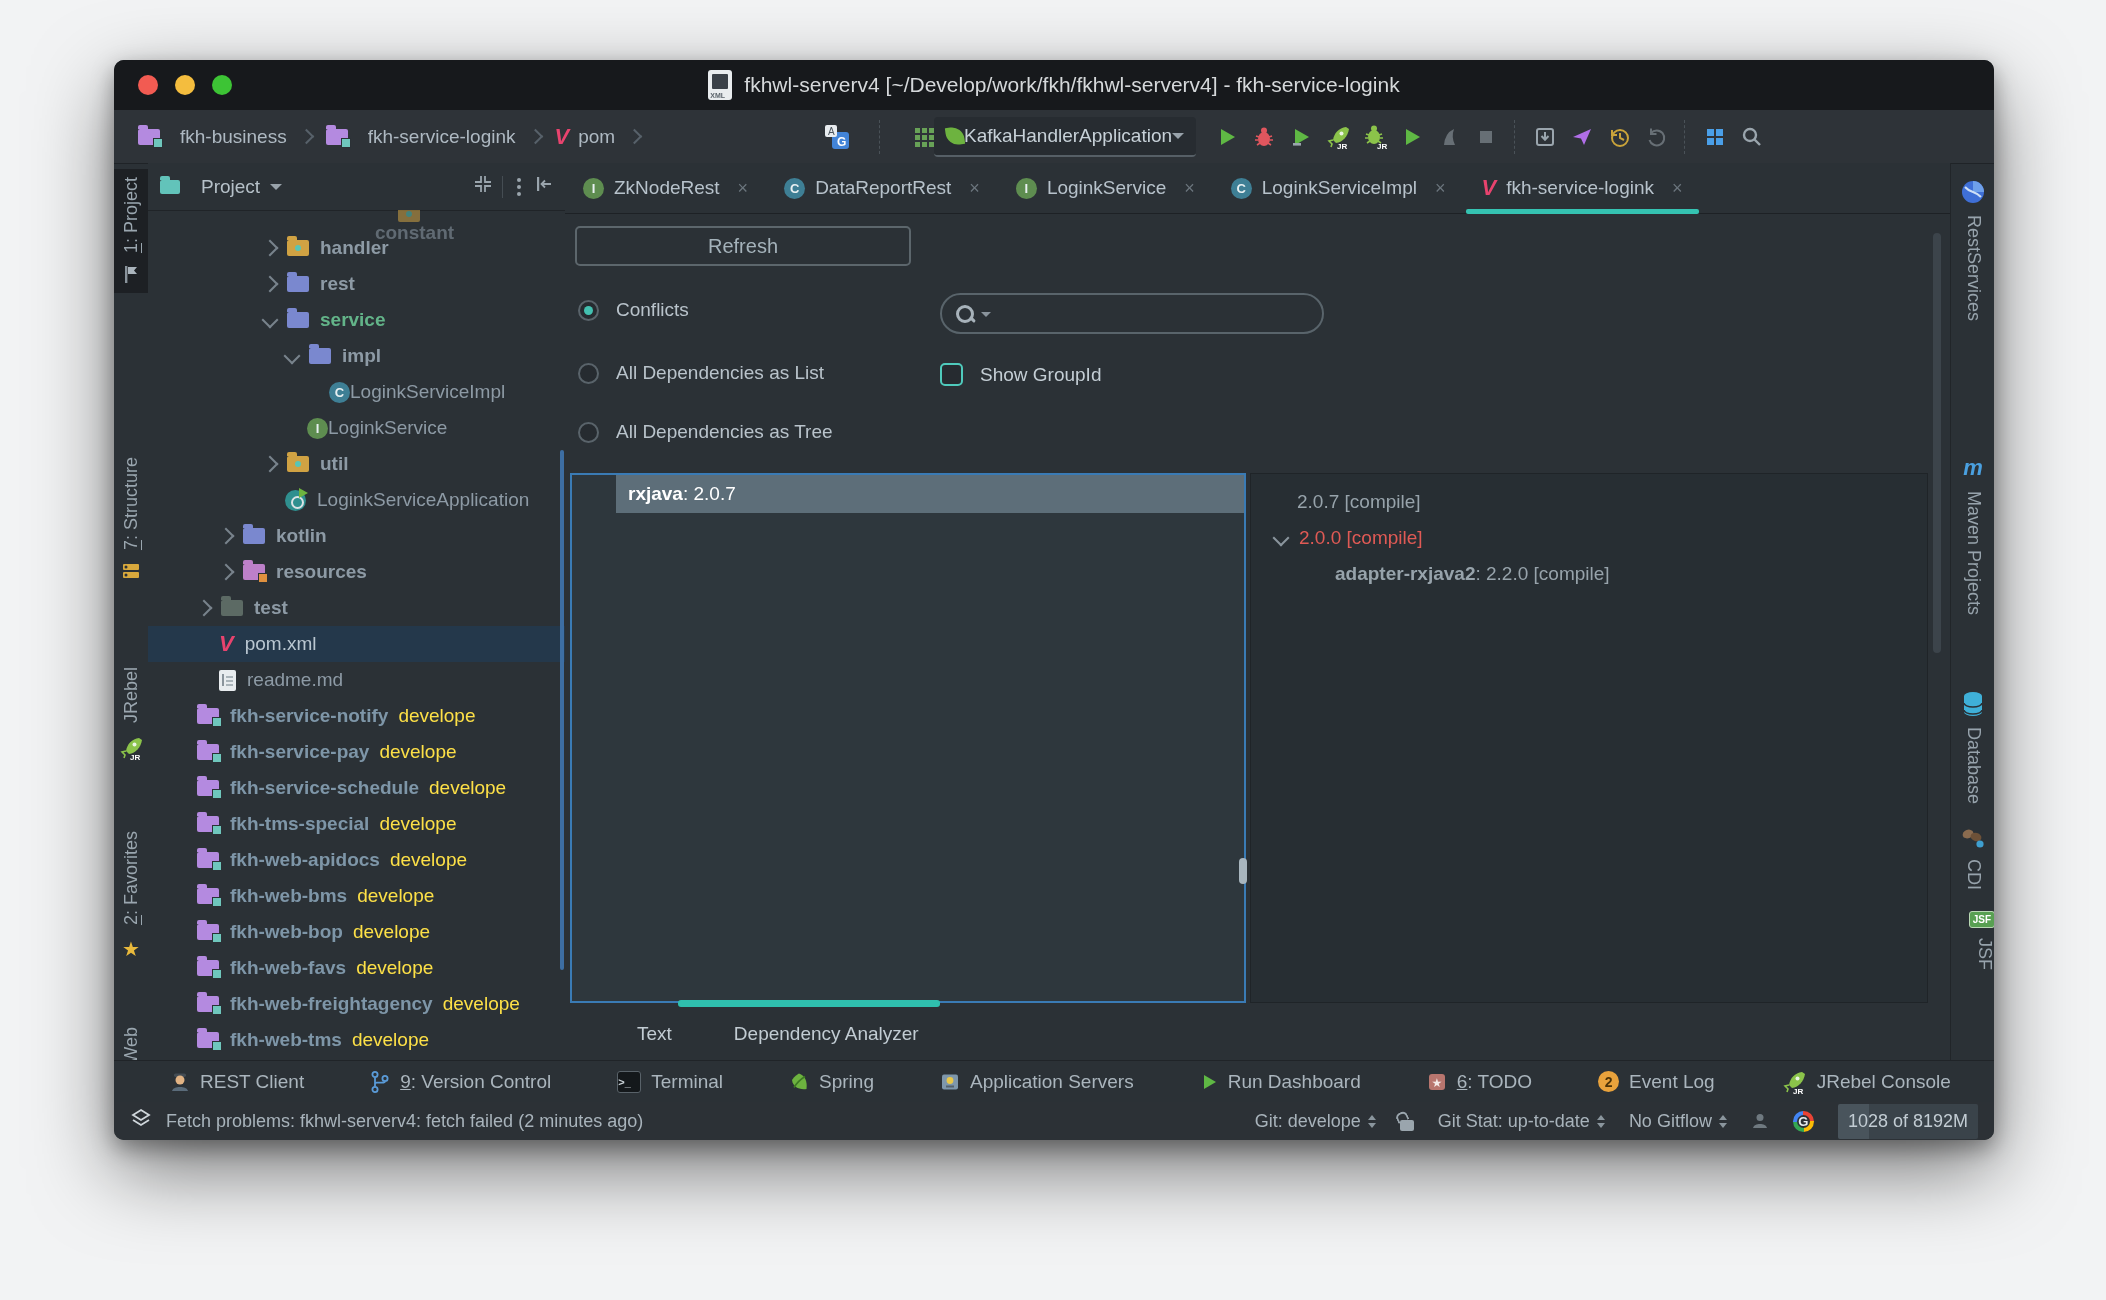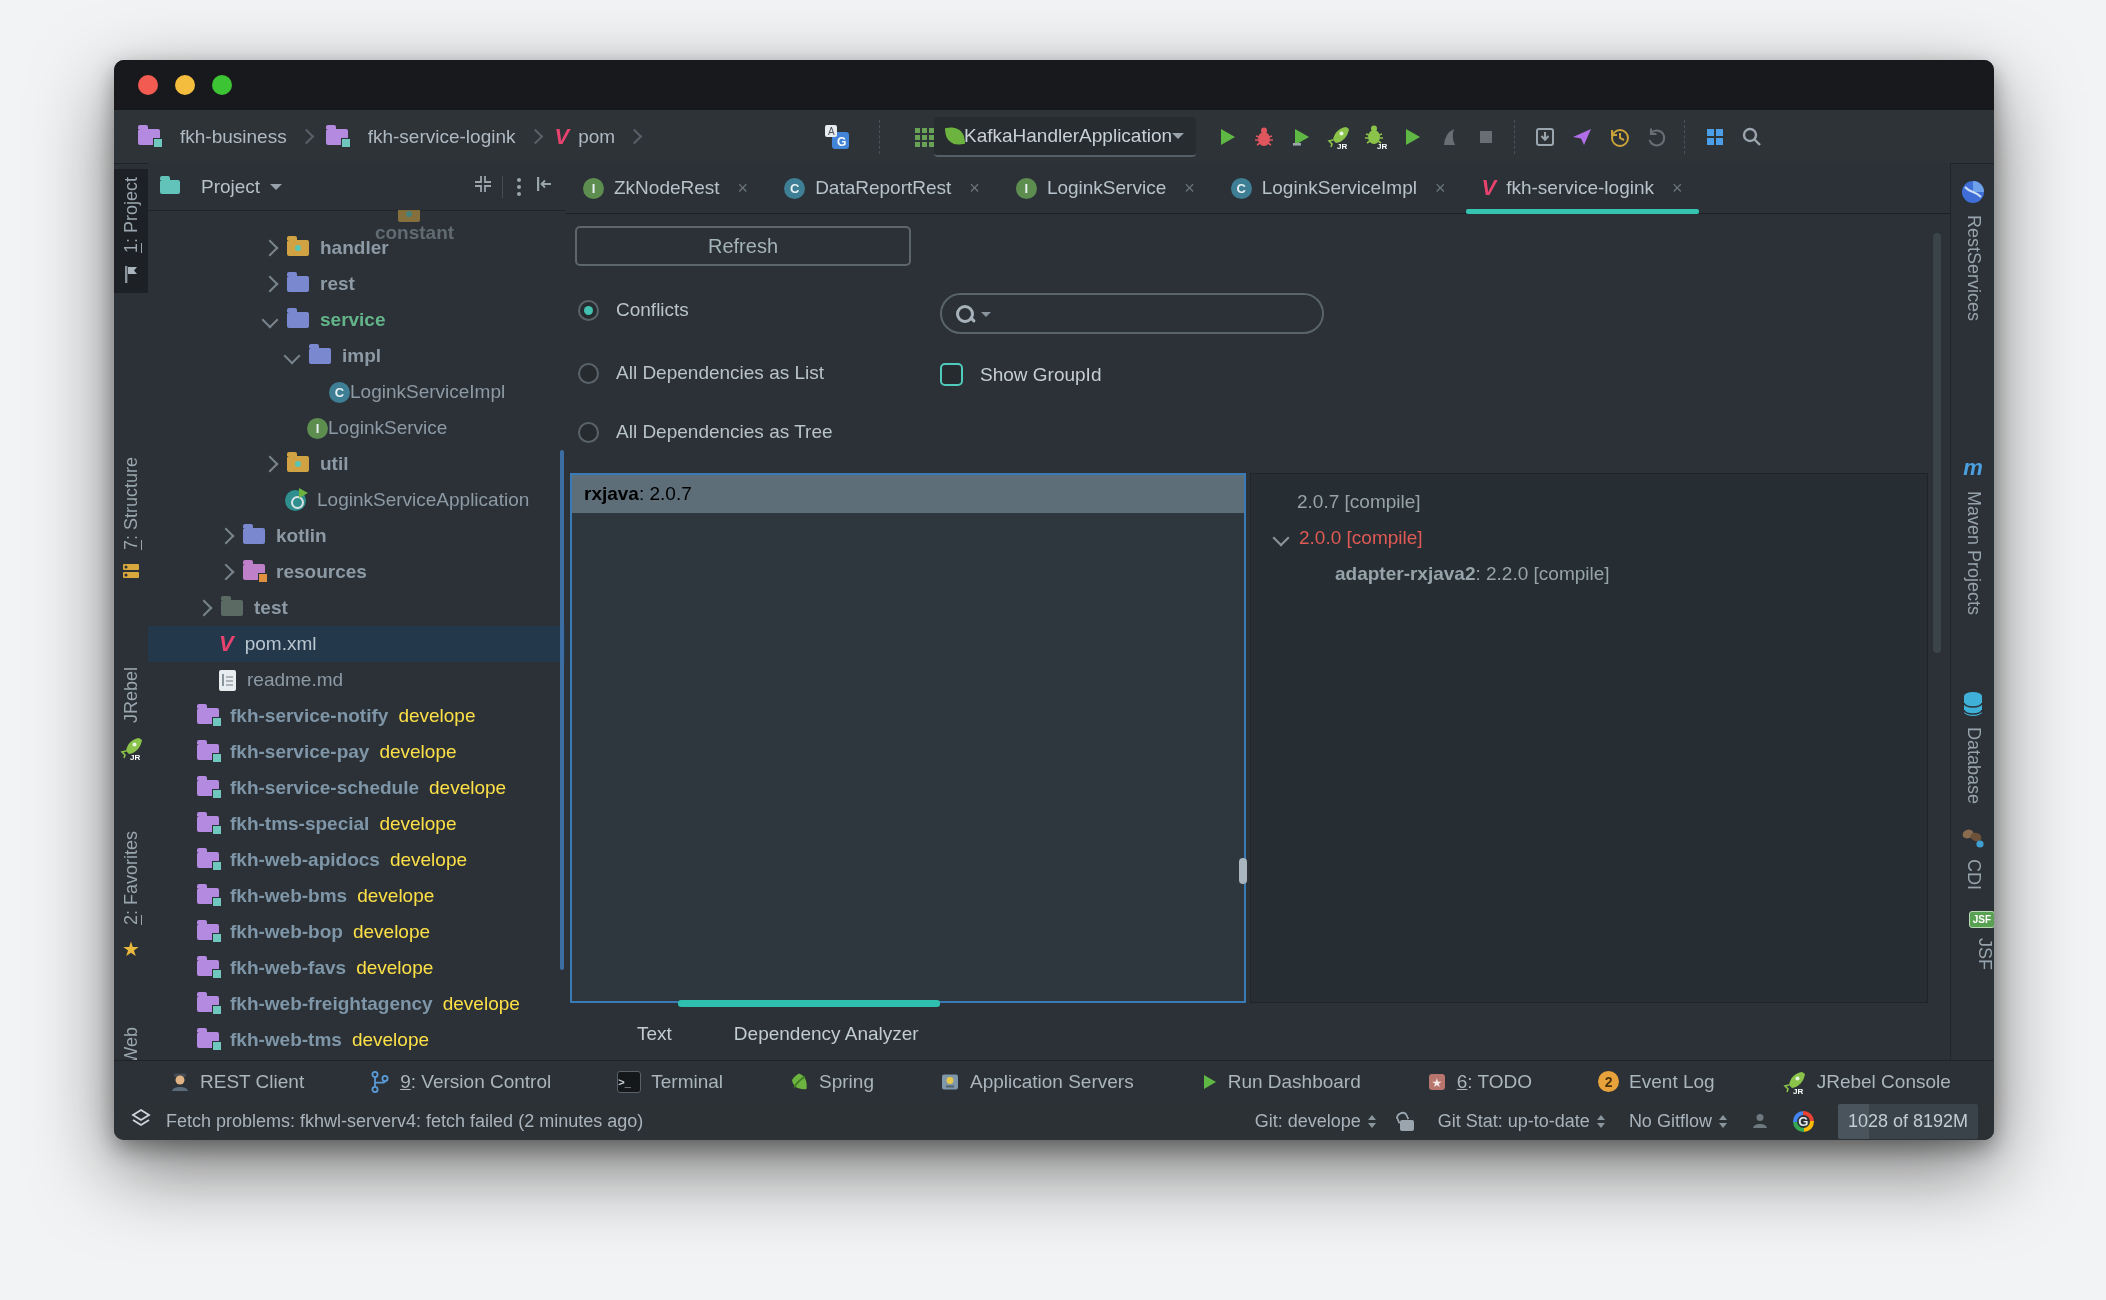--- a/index.html
+++ b/index.html
@@ -87,21 +87,21 @@
   .rad{width:21px;height:21px;border-radius:50%;border:2px solid #59636a;background:#262b30;position:relative;flex:none;box-sizing:border-box;}
   .rad.sel::after{content:"";position:absolute;inset:4px;border-radius:50%;background:#43c0b0;}
   .search{position:absolute;left:375px;top:80px;width:384px;height:41px;border:2px solid #59646b;border-radius:22px;display:flex;align-items:center;padding-left:14px;gap:3px;box-sizing:border-box;}
   .mag{width:12px;height:12px;border:3px solid #a7b2ba;border-radius:50%;position:relative;flex:none;}
   .mag::after{content:"";position:absolute;left:10px;top:10px;width:7px;height:3px;background:#a7b2ba;transform:rotate(45deg);border-radius:2px;}
   .mini-caret{width:0;height:0;border:5px solid transparent;border-top-color:#8a949c;margin-top:6px;margin-left:4px;}
   .chk-row{position:absolute;left:375px;top:150px;display:flex;align-items:center;gap:17px;font-size:19px;color:#c4ced5;}
   .box{width:23px;height:23px;border:2px solid #4fcabc;border-radius:5px;background:#262b30;box-sizing:border-box;flex:none;}
   .clist{position:absolute;left:5px;top:260px;width:676px;height:530px;background:#2e373d;border:2px solid #3a7bb5;box-sizing:border-box;}
   .crow{height:38px;display:flex;align-items:center;padding:0 12px;font-size:19px;color:#c6d0d6;}
-  .crow.selected{background:#5d6e79;color:#000000;}
+  .crow.selected{background:#5d6e79;color:#ffffff;margin-left:44px;}
   .detail{position:absolute;left:685px;top:260px;width:678px;height:530px;background:#272e33;border:1px solid #1f2428;box-sizing:border-box;padding-top:10px;}
   .drow{height:36px;display:flex;align-items:center;font-size:19px;color:#97a3ab;}
   .drow .chev{width:10px;height:10px;border-right:2px solid #8a959d;border-bottom:2px solid #8a959d;transform:rotate(45deg);margin-right:12px;flex:none;}
   .drow.err{color:#e05a55;}
   .hscroll{position:absolute;left:113px;top:787px;width:262px;height:7px;background:#2fbfae;border-radius:3px;}
   .knob{position:absolute;left:674px;top:645px;width:8px;height:26px;background:#a9b6bf;border-radius:4px;}
   .vthumb{position:absolute;left:1368px;top:20px;width:8px;height:420px;background:#3c444b;border-radius:4px;}
   .bstrip{position:absolute;left:0;right:0;top:795px;height:52px;display:flex;align-items:center;gap:62px;padding-left:72px;font-size:19px;color:#c2ccd3;}
   
   .bottombar{position:absolute;left:0;top:1000px;width:100%;height:42px;border-top:1px solid #202428;display:flex;align-items:center;gap:66px;padding-left:56px;font-size:19px;color:#aab5bd;background:#2b3136;box-sizing:border-box;overflow:hidden;}
@@ -127,20 +127,27 @@
 <body>
 
 <div class="window">
 
   <div class="titlebar">
     <div class="traffic">
       <i style="background: rgb(242, 91, 82);"></i>
       <i style="background: rgb(244, 189, 62);"></i>
       <i style="background: rgb(61, 196, 53);"></i>
     </div>
+    <div class="title-wrap">
+      <span class="doc-icon">
+          <span class="inner"></span>
+          <span class="badge">XML</span>
+        </span>
+      <span>fkhwl-serverv4 [~/Develop/work/fkh/fkhwl-serverv4] - fkh-service-logink</span>
+    </div>
   </div>
 
   <div class="toolbar">
     <div class="crumbs" id="crumbs">
         <span class="crumb">
           <span class="fld module" style="display: inline-flex; align-items: center;"></span>
           <span>fkh-business</span>
         </span>
         <span class="sep-chev"></span>
         <span class="crumb">

